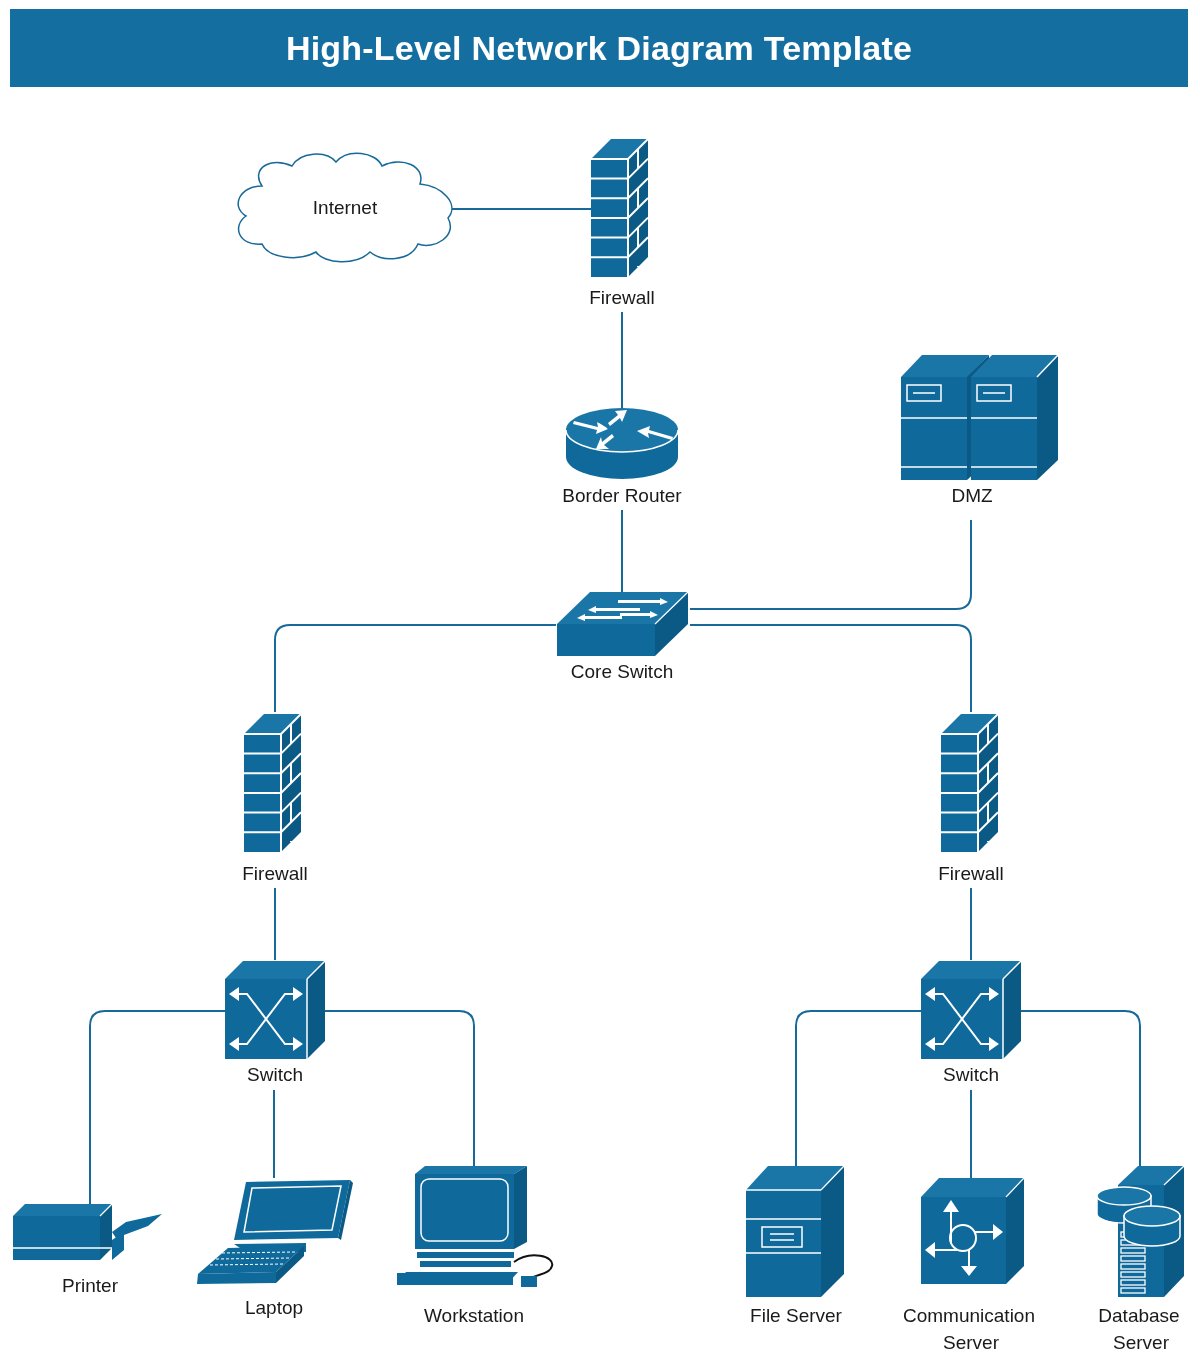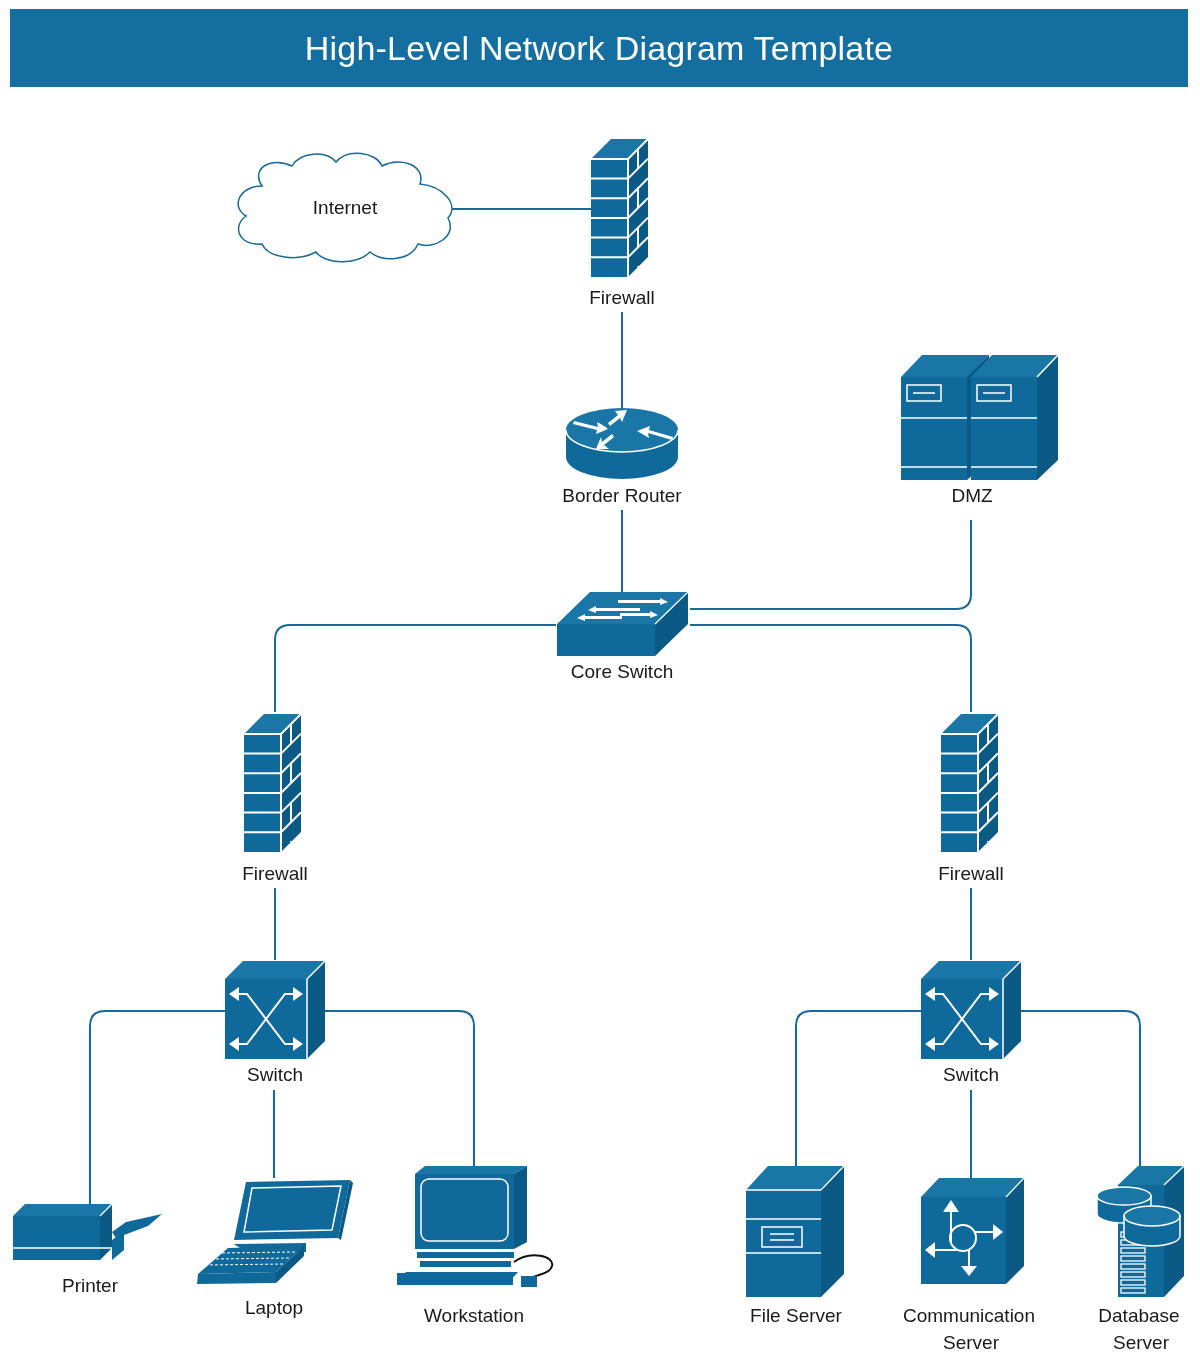--- a/index.html
+++ b/index.html
@@ -1,20 +1,20 @@
 <!DOCTYPE html>
 <html><head>
 <meta charset="utf-8">
 <style>
   html, body { margin: 0; padding: 0; background: #ffffff; }
   body { width: 1200px; height: 1367px; position: relative; overflow: hidden;
          font-family: "Liberation Sans", sans-serif; }
   .title-bar { position: absolute; left: 10px; top: 9px; width: 1178px; height: 78px;
                background: #146fa0; display: flex; align-items: center; justify-content: center; }
-  .title-text { color: #ffffff; font-weight: normal; font-size: 34px; letter-spacing: 0.2px; }
+  .title-text { color: #ffffff; font-weight: bold; font-size: 34px; letter-spacing: 0.2px; }
   svg#diagram { position: absolute; left: 0; top: 0; }
   .lbl { font-family: "Liberation Sans", sans-serif; font-size: 19px; fill: #1a1a1a; }
   .conn { fill: none; stroke: #17699a; stroke-width: 2; }
   .blue { fill: #0f6a9b; }
   .mid { fill: #1b76a8; }
   .dark { fill: #0b5a86; }
   .w { fill: #ffffff; }
   .wl { stroke: #ffffff; fill: none; stroke-width: 2; }
 </style>
 </head>

